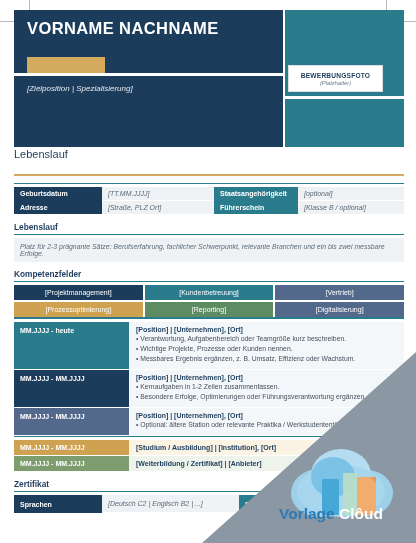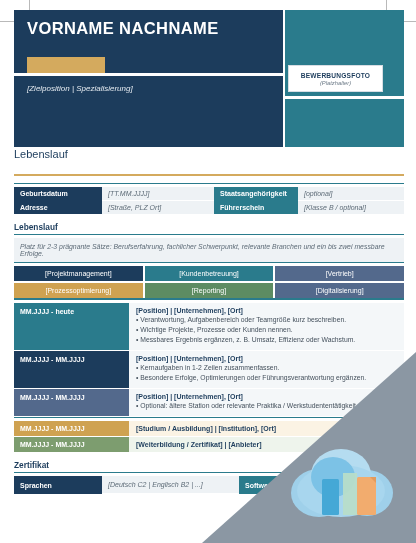--- a/index.html
+++ b/index.html
@@ -194,20 +194,21 @@
         <td class="lbl-teal">Führerschein</td>
         <td class="val">[Klasse B / optional]</td>
       </tr>
     </tbody>
       </table>
 
     <div class="sec-head">Lebenslauf</div>
     <div class="sec-rule"></div>
     <div class="profile-box">Platz für 2-3 prägnante Sätze: Berufserfahrung, fachlicher Schwerpunkt, relevante Branchen und ein bis zwei messbare Erfolge.</div>
 
+    <div class="sec-head">Kompetenzfelder</div>
     <div class="sec-rule"></div>
     <div class="comp-grid">
       <div class="comp-cell c-navy">[Projektmanagement]</div>
       <div class="comp-cell c-teal">[Kundenbetreuung]</div>
       <div class="comp-cell c-slate">[Vertrieb]</div>
       <div class="comp-cell c-gold">[Prozessoptimierung]</div>
       <div class="comp-cell c-green">[Reporting]</div>
       <div class="comp-cell c-slate">[Digitalisierung]</div>
     </div>
 
@@ -278,14 +279,17 @@
       <ellipse cx="60" cy="34" rx="30" ry="26" fill="#b5dcf0"></ellipse>
       <ellipse cx="60" cy="50" rx="44" ry="26" fill="#a8d6ee"></ellipse>
       <ellipse cx="52" cy="36" rx="22" ry="20" fill="#7cc2e6"></ellipse>
       <rect x="41" y="38" width="17" height="36" rx="1.5" fill="#45a8d6"></rect>
       <polygon points="62,32 76,32 76,74 62,74" fill="#b7ddc9" opacity="0.95"></polygon>
       <rect x="76" y="36" width="19" height="38" rx="1.5" fill="#f2ac6e"></rect>
       <polygon points="89,36 95,36 95,42" fill="#e39a5c"></polygon>
     </g>
   </svg>
 
+  <div class="wm-text">
+    <span class="wm-t1">Vorlage</span><span>&nbsp;</span><span class="wm-t2">Clôud</span>
+  </div>
 
 </div>
 
 </body></html>

